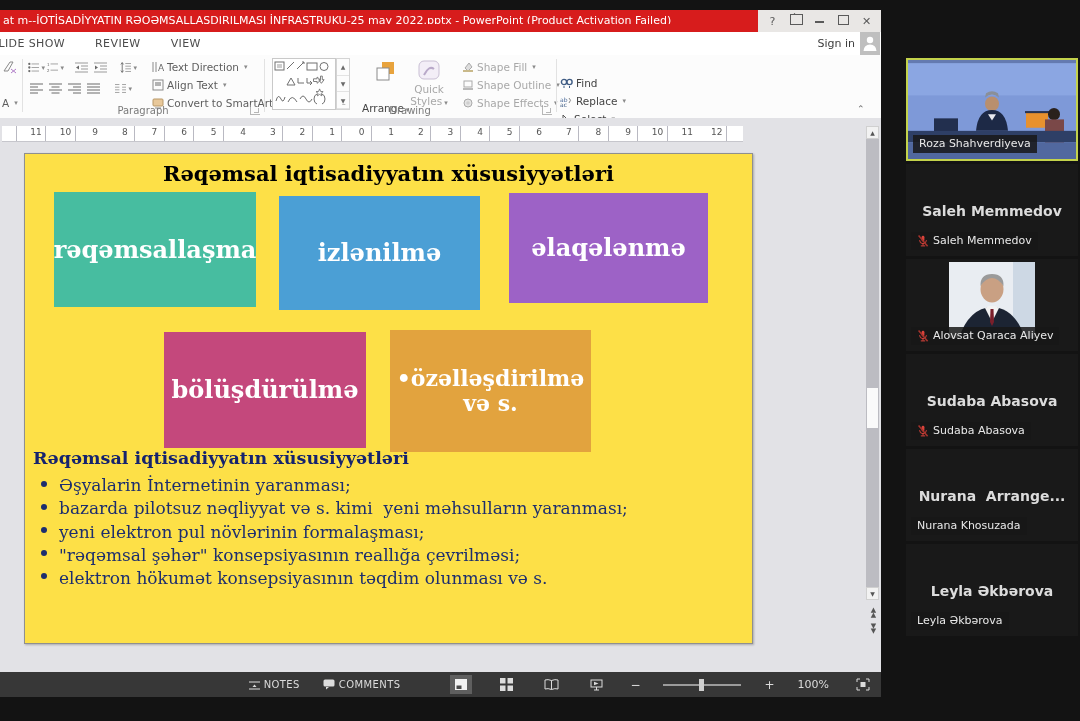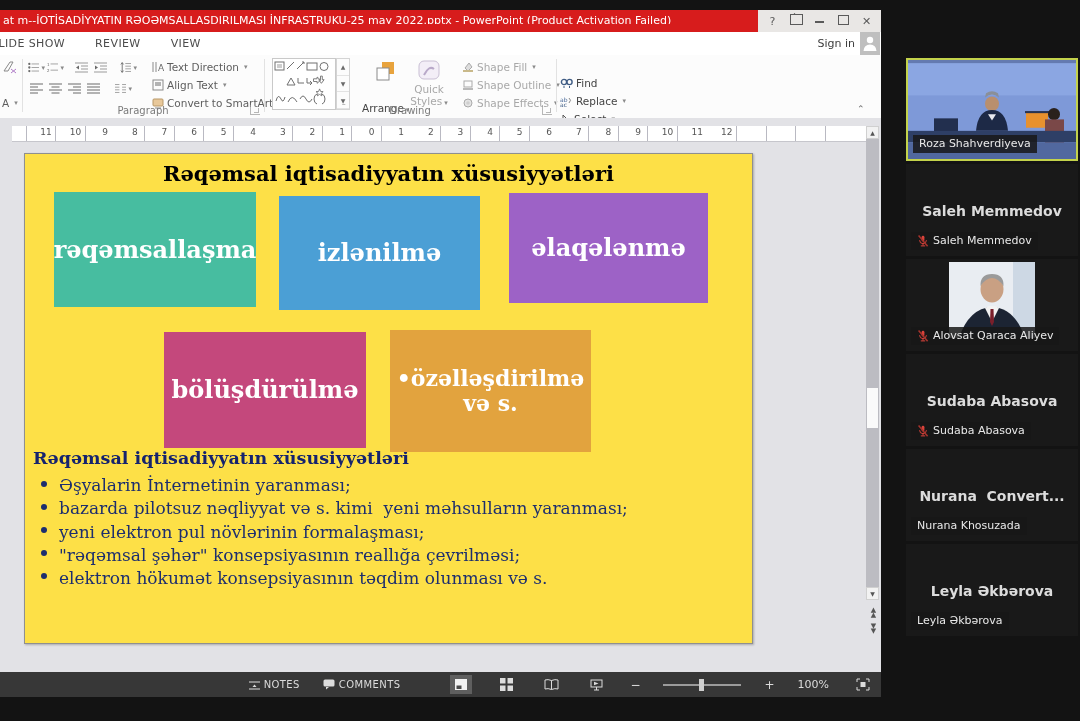--- a/index.html
+++ b/index.html
@@ -36,21 +36,21 @@
   .dd::after{content:"▾";font-size:7px;color:#8a8a8a;margin-left:2px;}
   .sq{display:inline-flex;width:17px;height:15px;align-items:center;justify-content:center;}
   .launcher{position:absolute;right:2px;bottom:2px;width:9px;height:9px;border-left:1px solid #9a9a9a;border-bottom:1px solid #9a9a9a;opacity:.7;}
   .launcher::after{content:"";position:absolute;right:1px;bottom:1px;width:4px;height:4px;border-right:1px solid #9a9a9a;border-bottom:1px solid #9a9a9a;}
 
   .gallery{position:absolute;left:6px;top:3px;width:62px;height:50px;border:1px solid #c9c9c9;background:#fff;}
   .galscroll{position:absolute;left:70px;top:3px;width:12px;height:50px;border:1px solid #d4d4d4;display:flex;flex-direction:column;}
   .galscroll span{flex:1;display:flex;align-items:center;justify-content:center;font-size:6px;color:#6a6a6a;border-bottom:1px solid #e3e3e3;}
 
   .canvas{position:absolute;left:0;top:108px;width:100%;height:554px;background:#e2e2e6;}
-  .ruler{position:absolute;left:12px;top:8px;width:855px;height:15px;background:#fff;border-bottom:1px solid #c6c6cc;
+  .ruler{position:absolute;left:2px;top:8px;width:741px;height:15px;background:#fff;border-bottom:1px solid #c6c6cc;
          background-image:repeating-linear-gradient(to right,transparent 0 13.8px,#b9b9c2 13.8px 14.6px,transparent 14.6px 29.6px);}
   .rn{position:absolute;top:1px;transform:translateX(-50%);font-size:9px;color:#555;background:#fff;padding:0 1px;}
 
   .slide{position:absolute;left:24px;top:35px;width:727px;height:489px;background:#fde047;border:1px solid #8f8f8f;
          box-shadow:1px 1px 2px rgba(0,0,0,.25);font-family:"DejaVu Serif","Liberation Serif",serif;}
   .s-title{position:absolute;left:0;top:7px;width:100%;text-align:center;font-size:21px;font-weight:bold;color:#000;}
   .sbox{position:absolute;display:flex;align-items:center;justify-content:center;text-align:center;
         color:#fff;font-weight:bold;font-size:24px;line-height:1.15;padding:0 8px;box-sizing:border-box;}
   .sbox0{left:29px;top:38px;width:202px;height:115px;}
   .sbox1{left:254px;top:42px;width:201px;height:114px;}
@@ -524,21 +524,21 @@
     <svg width="12" height="12" viewBox="0 0 12 12">
       <rect x="4.6" y="0.8" width="2.8" height="5.6" rx="1.4" fill="#d9433b"></rect>
       <path d="M2.6 5.2 a3.4 3.4 0 0 0 6.8 0" stroke="#d9433b" fill="none"></path>
       <path d="M6 8.6 V10.6 M3.8 10.9 h4.4" stroke="#d9433b"></path>
       <path d="M1.6 0.6 L10.6 11.2" stroke="#a8332c" stroke-width="1.5"></path>
     </svg>
   <span>Sudaba Abasova</span>
         </div>
       </div>
       <div class="tile">
-        <div class="pcenter">Nurana  Convert...</div>
+        <div class="pcenter">Nurana  Arrange...</div>
         <div class="plabel">
           <span>Nurana Khosuzada</span>
         </div>
       </div>
       <div class="tile">
         <div class="pcenter">Leyla Əkbərova</div>
         <div class="plabel">
           <span>Leyla Əkbərova</span>
         </div>
       </div>

